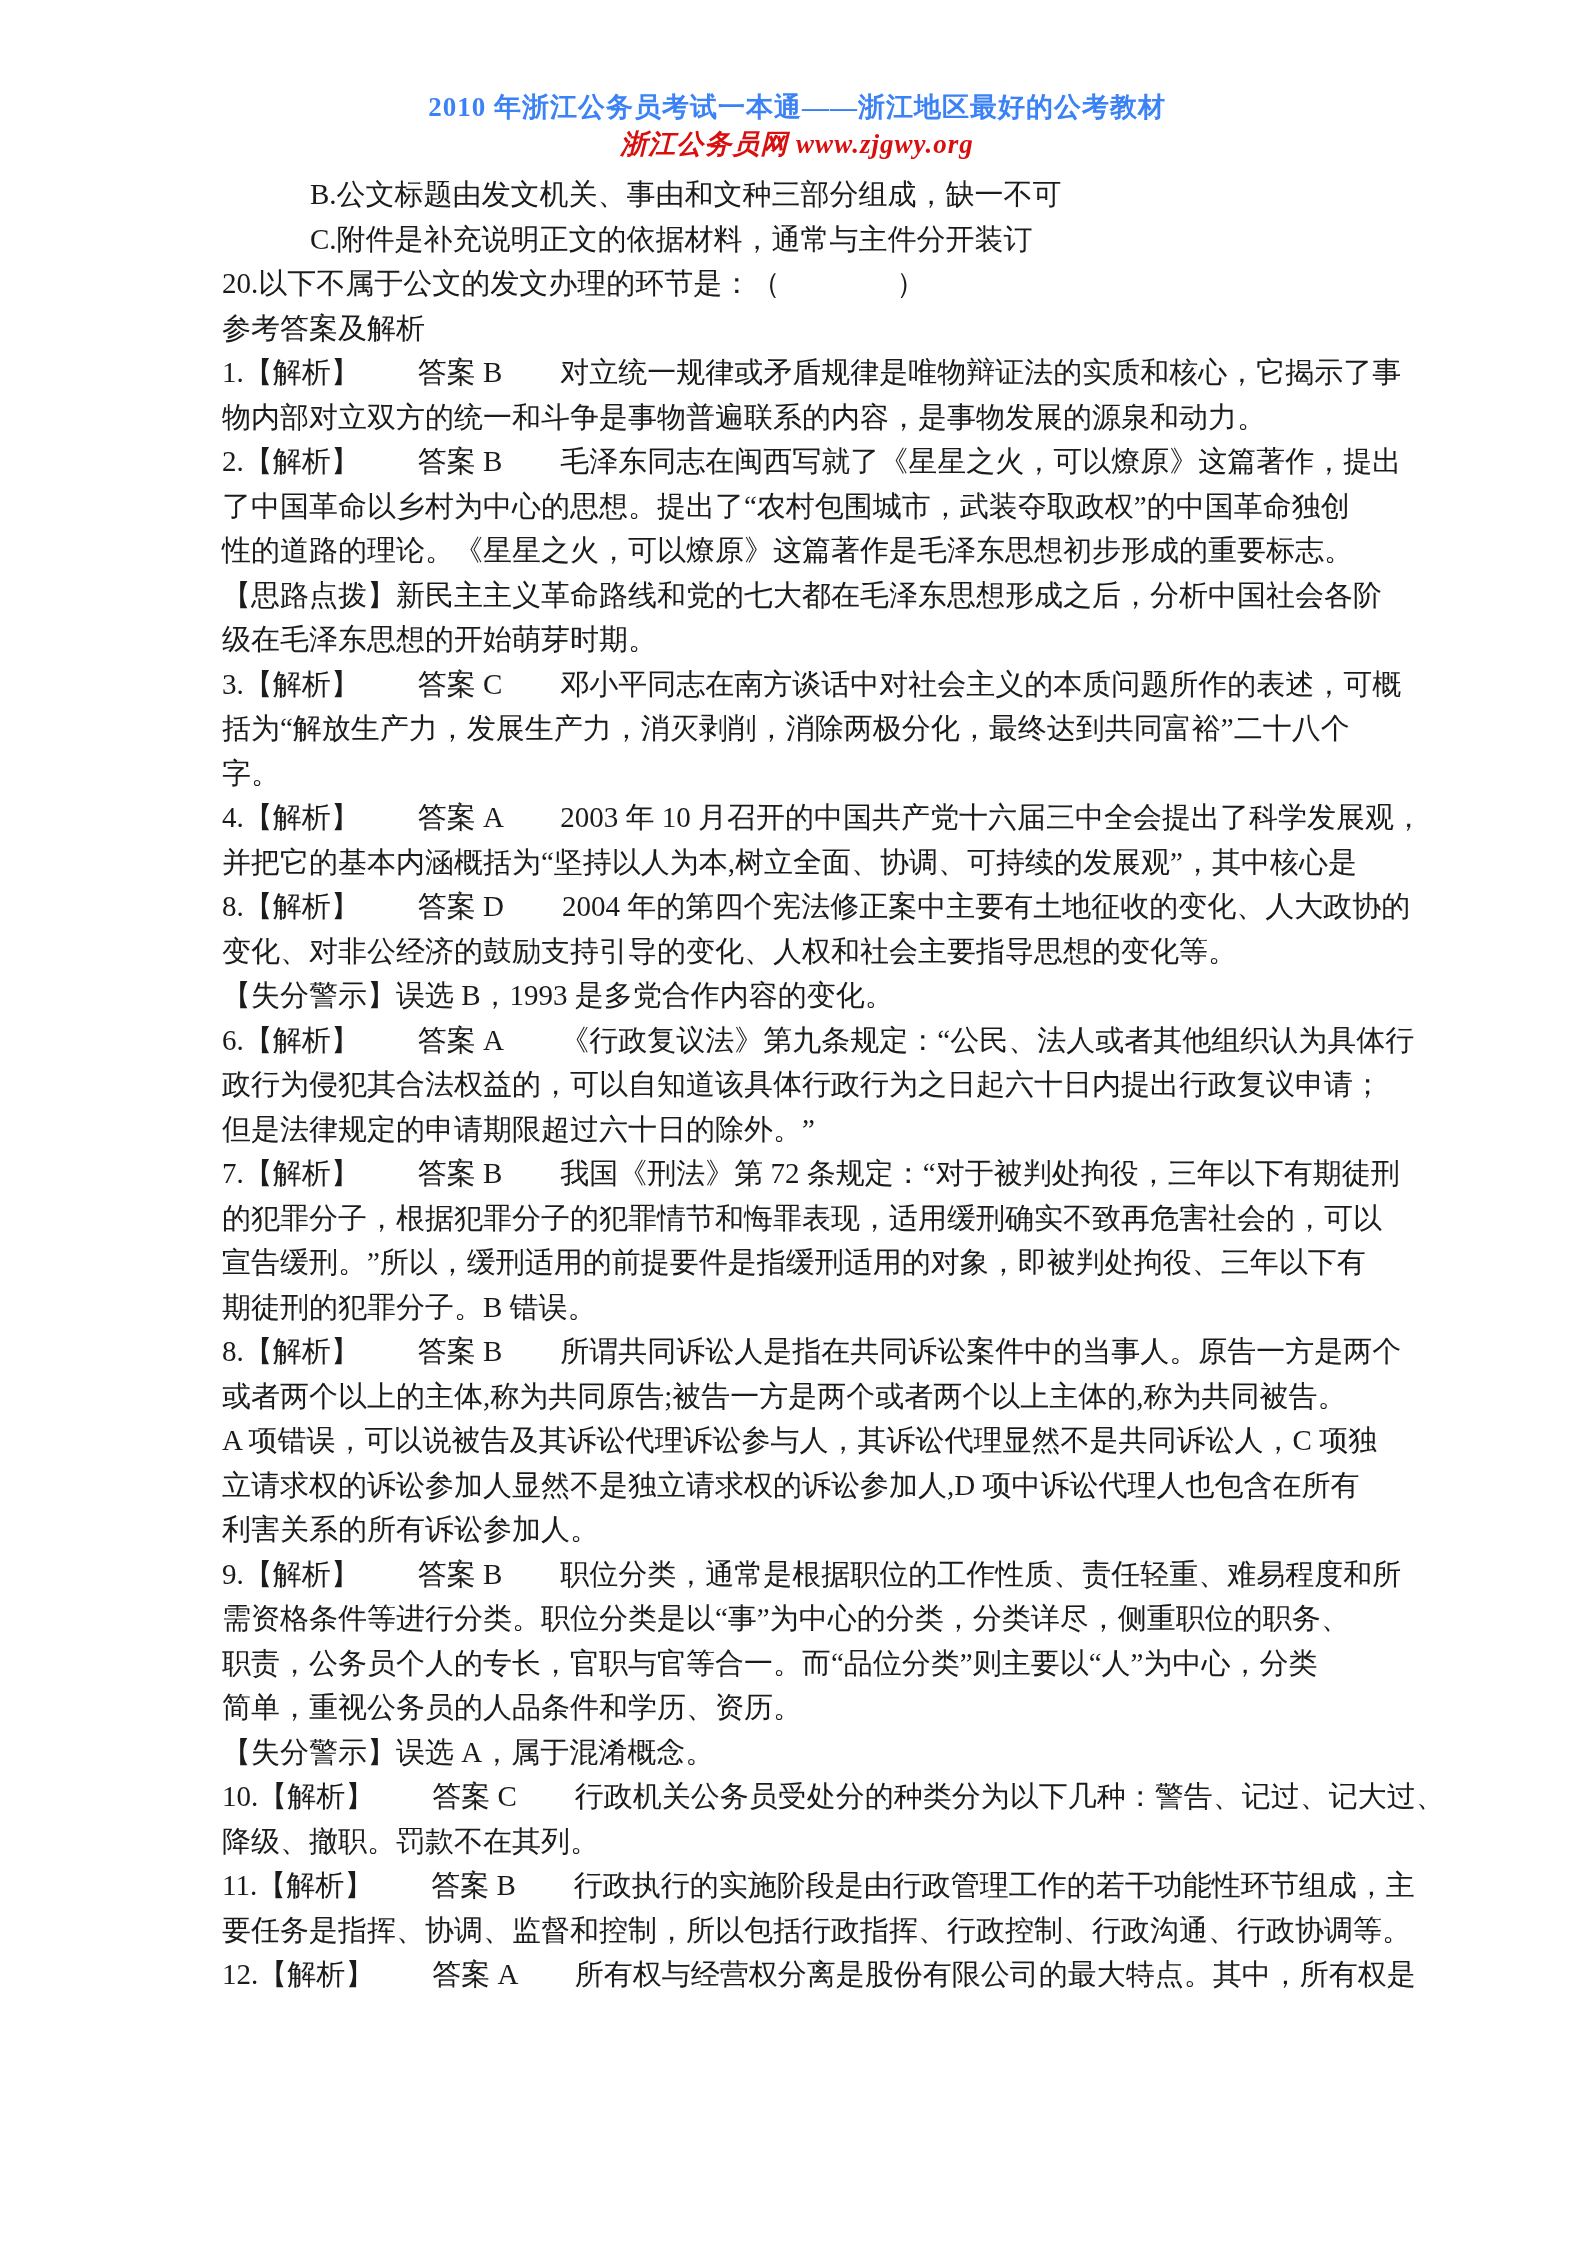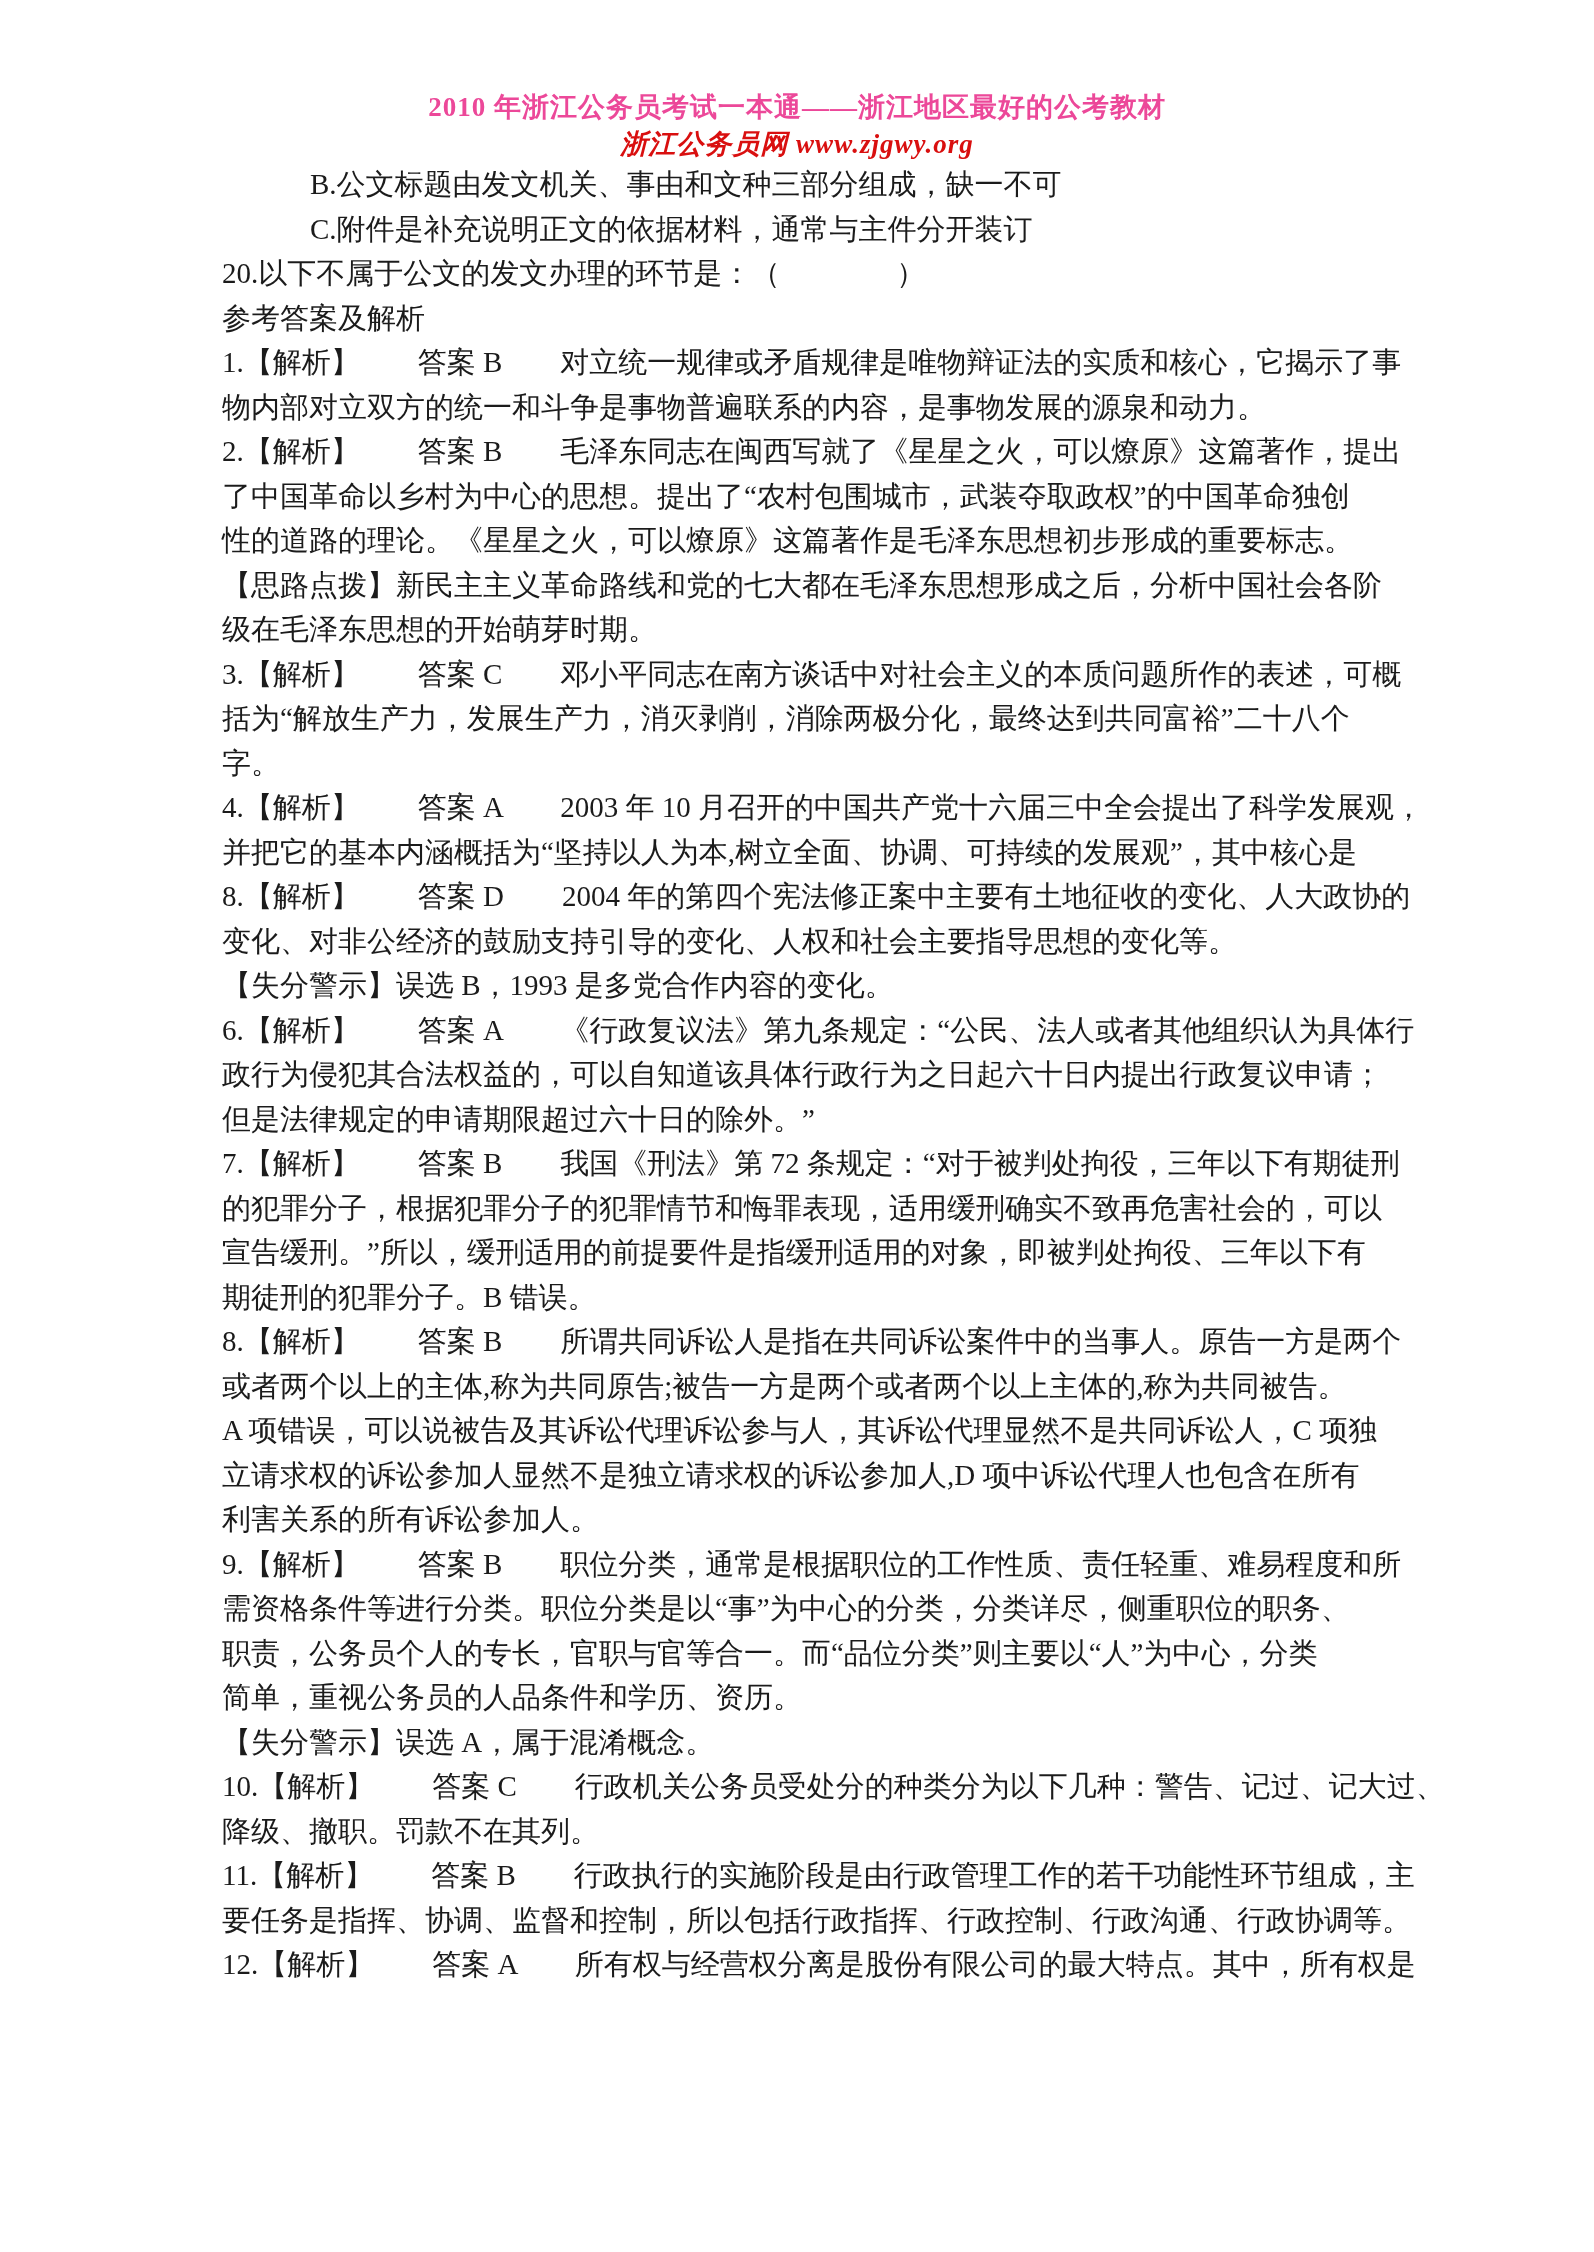--- a/index.html
+++ b/index.html
@@ -26,40 +26,41 @@
     letter-spacing: 1px;
   }
   .header-line2 {
     font-size: 27px;
     font-weight: bold;
     line-height: 36px;
     letter-spacing: 1px;
     font-style: italic;
   }
   .doc-body {
+    margin-top: 10px;
     padding-left: 222px;
     padding-right: 160px;
     color: #1b1b1b;
   }
   .line {
     font-size: 29px;
     line-height: 44.5px;
     white-space: nowrap;
     color: #1b1b1b;
   }
   .line.ind-1 {
     padding-left: 88px;
   }
 </style>
 </head>
 <body>
 
 <div class="page">
   <div class="header">
-    <div class="header-line1" style="color: #ec4899;">2010 年浙江公务员考试一本通——浙江地区最好的公考教材</div>
+    <div class="header-line1" style="color: #3b82f6;">2010 年浙江公务员考试一本通——浙江地区最好的公考教材</div>
     <div class="header-line2" style="color: rgb(217, 15, 15);">浙江公务员网 www.zjgwy.org</div>
   </div>
   <div class="doc-body">
       <div class="line ind-1">B.公文标题由发文机关、事由和文种三部分组成，缺一不可</div>
       <div class="line ind-1">C.附件是补充说明正文的依据材料，通常与主件分开装订</div>
       <div class="line">20.以下不属于公文的发文办理的环节是：（　　　　）</div>
       <div class="line">参考答案及解析</div>
       <div class="line">1.【解析】　　答案 B　　对立统一规律或矛盾规律是唯物辩证法的实质和核心，它揭示了事</div>
       <div class="line">物内部对立双方的统一和斗争是事物普遍联系的内容，是事物发展的源泉和动力。</div>
       <div class="line">2.【解析】　　答案 B　　毛泽东同志在闽西写就了《星星之火，可以燎原》这篇著作，提出</div>

